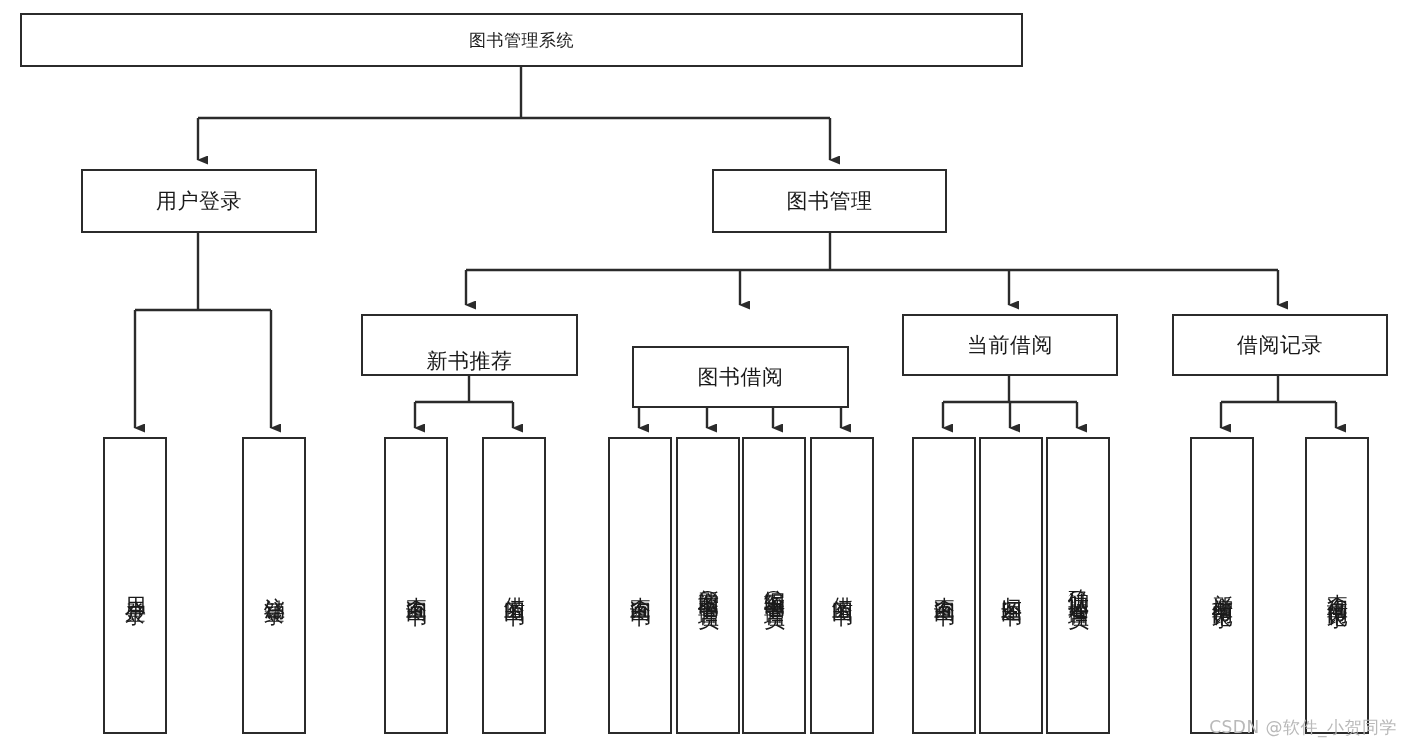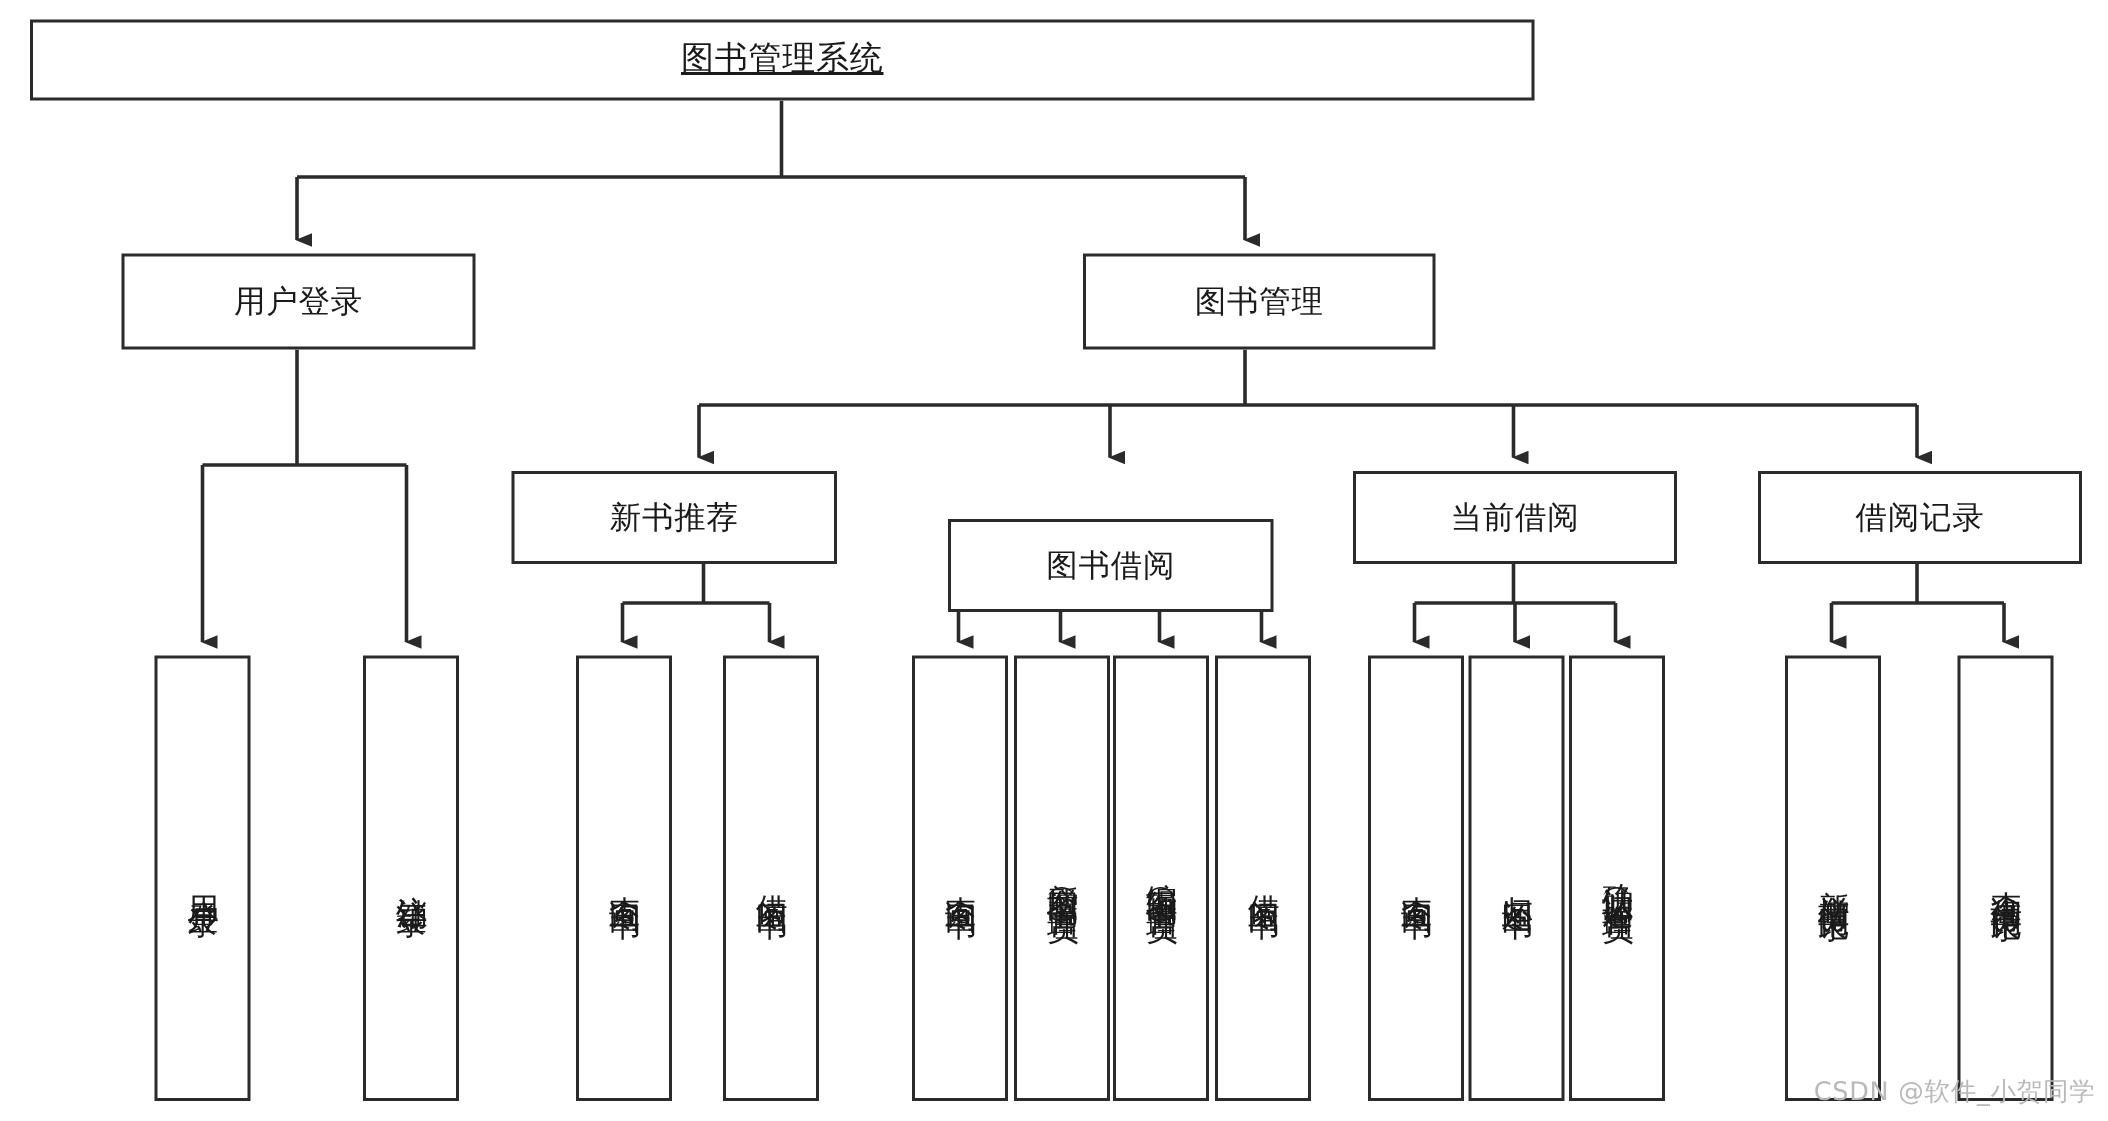--- a/index.html
+++ b/index.html
@@ -41,22 +41,21 @@
     letter-spacing: 0.5px;
     line-height: 1.18;
     text-align: center;
     white-space: nowrap;
   }
   
   .node.horiz .node-label {
     font-size: 21px;
   }
   .node.root .node-label {
-    font-size: 22px;
-    text-decoration: underline;
+    font-size: 17px;
   }
   
   .node.vert {
     align-items: center;
     justify-content: center;
     padding: 6px 0;
   }
   .node.vert .node-label {
     writing-mode: vertical-rl;
     text-orientation: upright;
@@ -135,25 +134,25 @@
     </g>
   </svg>
 
   <div class="node horiz root" style="left:20px; top:13px; width:1003px; height:54px;">
     <span class="node-label">图书管理系统</span>
   </div>
 
   <div class="node horiz" style="left:81px; top:169px; width:236px; height:64px;">
     <span class="node-label">用户登录</span>
   </div>
-  <div class="node horiz" style="left:712px; top:169px; width:235px; height:64px;margin-left:10px;">
+  <div class="node horiz" style="left:712px; top:169px; width:235px; height:64px;">
     <span class="node-label">图书管理</span>
   </div>
 
-  <div class="node horiz" style="left:341px; top:314px; width:217px; height:62px;">
+  <div class="node horiz" style="left:361px; top:314px; width:217px; height:62px;align-items:flex-end;">
     <span class="node-label">新书推荐</span>
   </div>
   <div class="node horiz" style="left:632px; top:314px; width:217px; height:62px;margin-top:32px;">
     <span class="node-label">图书借阅</span>
   </div>
   <div class="node horiz" style="left:1172px; top:314px; width:216px; height:62px;">
     <span class="node-label">借阅记录</span>
   </div>
   <div class="node horiz" style="left:902px; top:314px; width:216px; height:62px;">
     <span class="node-label">当前借阅</span>

